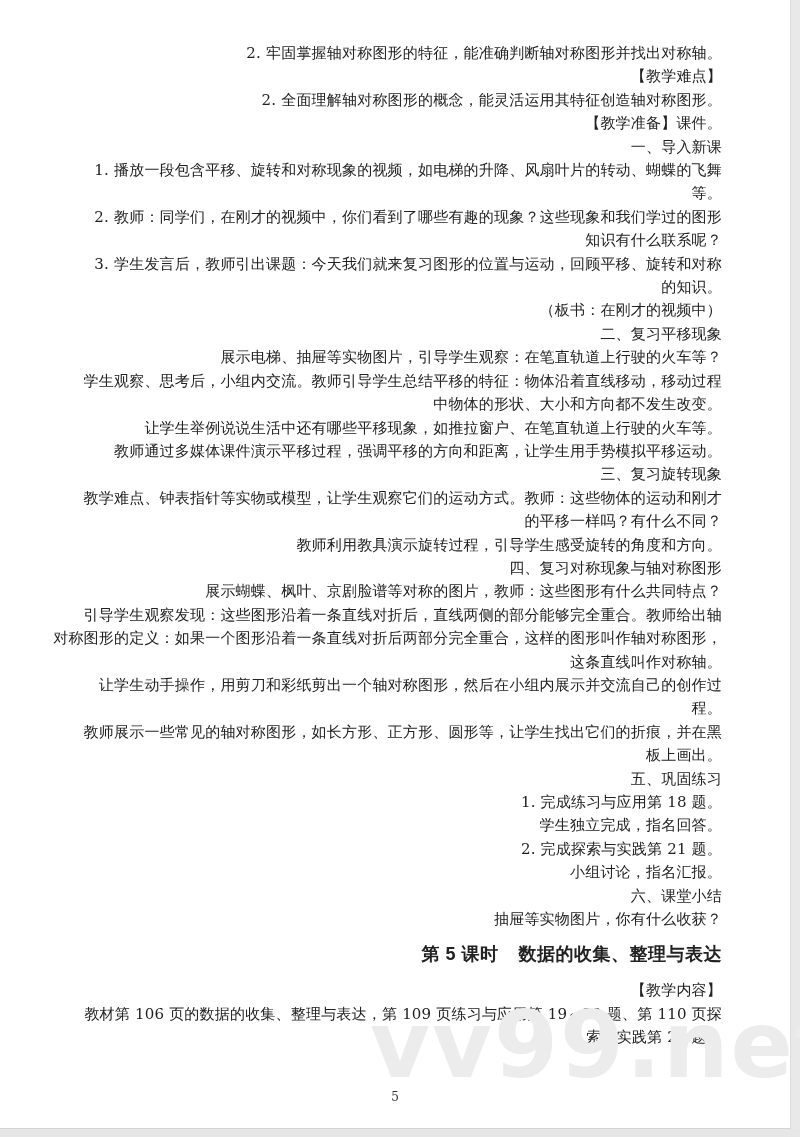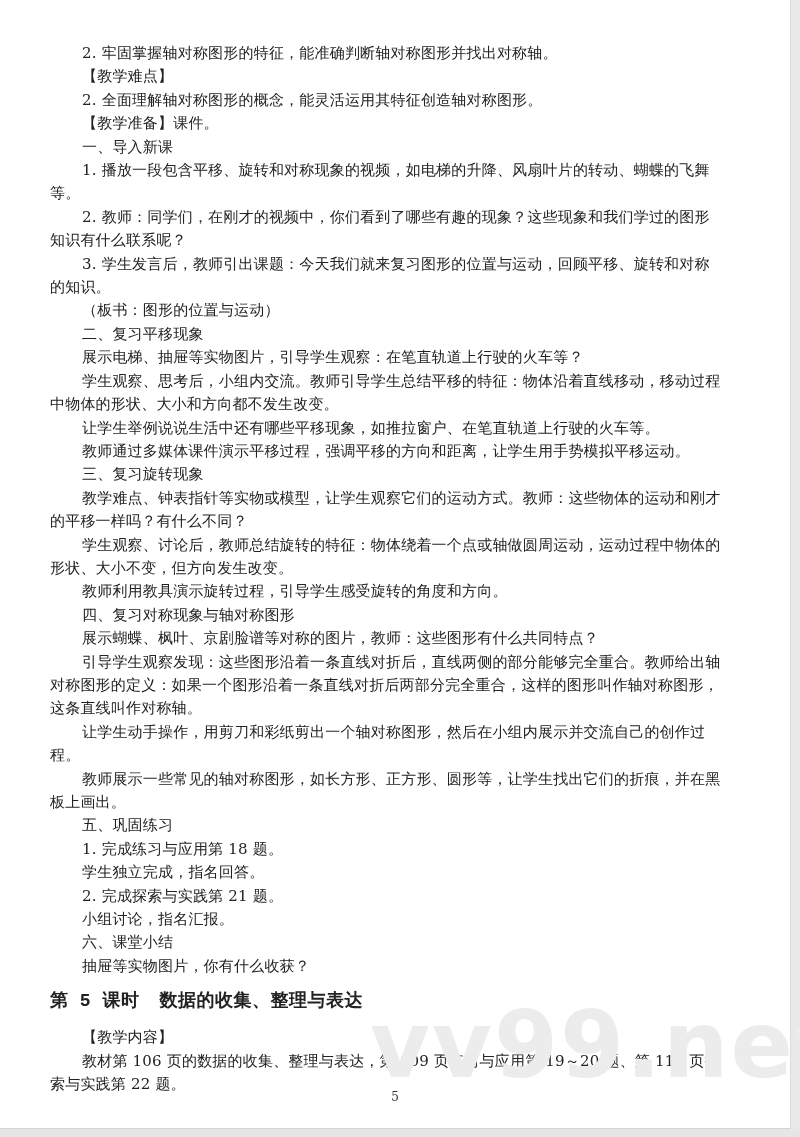--- a/index.html
+++ b/index.html
@@ -1,52 +1,51 @@
 <!DOCTYPE html>
 <html><head>
 <meta charset="utf-8">
 <style>
   html, body { margin:0; padding:0; }
   body { width:800px; height:1137px; background:#e9e9e9; position:relative; overflow:hidden;
          font-family:"DejaVu Serif", "Liberation Serif", serif; color:#222; }
   .page { position:absolute; left:0; top:0; width:790px; height:1128px; background:#ffffff;
           border-right:1px solid #dcdcdc; border-bottom:1px solid #d4d4d4; }
   .content { position:absolute; left:50px; top:42px; width:672px; }
-  .p { font-size:15px; line-height:23.4px; margin:0; text-indent:32px; letter-spacing:0.2px; white-space:normal; }
-  .title { font-family:Liberation Mono, monospace; font-weight:bold; font-size:18px;
-           text-align:left; margin:10px 0 12px 0; line-height:26px; letter-spacing:0.5px; }
+  .p { font-size:15px; line-height:23.4px; margin:0; text-indent:32px; letter-spacing:0.2px; white-space:normal;text-align:right; }
+  .title { font-family:Liberation Sans, sans-serif; font-weight:bold; font-size:18px;
+           text-align:right; margin:10px 0 12px 0; line-height:26px; letter-spacing:0.5px; }
   .title .gap { display:inline-block; width:20px; }
   .pagenum { position:absolute; left:0; width:790px; top:1090px; text-align:center; font-size:12px; color:#333; }
   .watermark { position:absolute; left:370px; top:1000px; font-family:"DejaVu Sans", "Liberation Sans", sans-serif;
                font-weight:bold; font-size:92px; color:#ececec; letter-spacing:2px; line-height:1; pointer-events:none; }
   .bottom-strip { position:absolute; left:0; top:1129px; width:800px; height:8px; background:#e6e6e6; }
 </style>
 </head>
 <body>
 
 <div class="page">
   <div class="content">
     <div id="before">
       <p class="p">2. 牢固掌握轴对称图形的特征，能准确判断轴对称图形并找出对称轴。</p>
       <p class="p">【教学难点】</p>
       <p class="p">2. 全面理解轴对称图形的概念，能灵活运用其特征创造轴对称图形。</p>
       <p class="p">【教学准备】课件。</p>
       <p class="p">一、导入新课</p>
       <p class="p">1. 播放一段包含平移、旋转和对称现象的视频，如电梯的升降、风扇叶片的转动、蝴蝶的飞舞等。</p>
       <p class="p">2. 教师：同学们，在刚才的视频中，你们看到了哪些有趣的现象？这些现象和我们学过的图形知识有什么联系呢？</p>
       <p class="p">3. 学生发言后，教师引出课题：今天我们就来复习图形的位置与运动，回顾平移、旋转和对称的知识。</p>
-      <p class="p">（板书：图形的位置与运动）</p>
+      <p class="p">（板书：在刚才的视频中）</p>
       <p class="p">二、复习平移现象</p>
       <p class="p">展示电梯、抽屉等实物图片，引导学生观察：在笔直轨道上行驶的火车等？</p>
       <p class="p">学生观察、思考后，小组内交流。教师引导学生总结平移的特征：物体沿着直线移动，移动过程中物体的形状、大小和方向都不发生改变。</p>
       <p class="p">让学生举例说说生活中还有哪些平移现象，如推拉窗户、在笔直轨道上行驶的火车等。</p>
       <p class="p">教师通过多媒体课件演示平移过程，强调平移的方向和距离，让学生用手势模拟平移运动。</p>
       <p class="p">三、复习旋转现象</p>
       <p class="p">教学难点、钟表指针等实物或模型，让学生观察它们的运动方式。教师：这些物体的运动和刚才的平移一样吗？有什么不同？</p>
-      <p class="p">学生观察、讨论后，教师总结旋转的特征：物体绕着一个点或轴做圆周运动，运动过程中物体的形状、大小不变，但方向发生改变。</p>
       <p class="p">教师利用教具演示旋转过程，引导学生感受旋转的角度和方向。</p>
       <p class="p">四、复习对称现象与轴对称图形</p>
       <p class="p">展示蝴蝶、枫叶、京剧脸谱等对称的图片，教师：这些图形有什么共同特点？</p>
       <p class="p">引导学生观察发现：这些图形沿着一条直线对折后，直线两侧的部分能够完全重合。教师给出轴对称图形的定义：如果一个图形沿着一条直线对折后两部分完全重合，这样的图形叫作轴对称图形，这条直线叫作对称轴。</p>
       <p class="p">让学生动手操作，用剪刀和彩纸剪出一个轴对称图形，然后在小组内展示并交流自己的创作过程。</p>
       <p class="p">教师展示一些常见的轴对称图形，如长方形、正方形、圆形等，让学生找出它们的折痕，并在黑板上画出。</p>
       <p class="p">五、巩固练习</p>
       <p class="p">1. 完成练习与应用第 18 题。</p>
       <p class="p">学生独立完成，指名回答。</p>
       <p class="p">2. 完成探索与实践第 21 题。</p>

